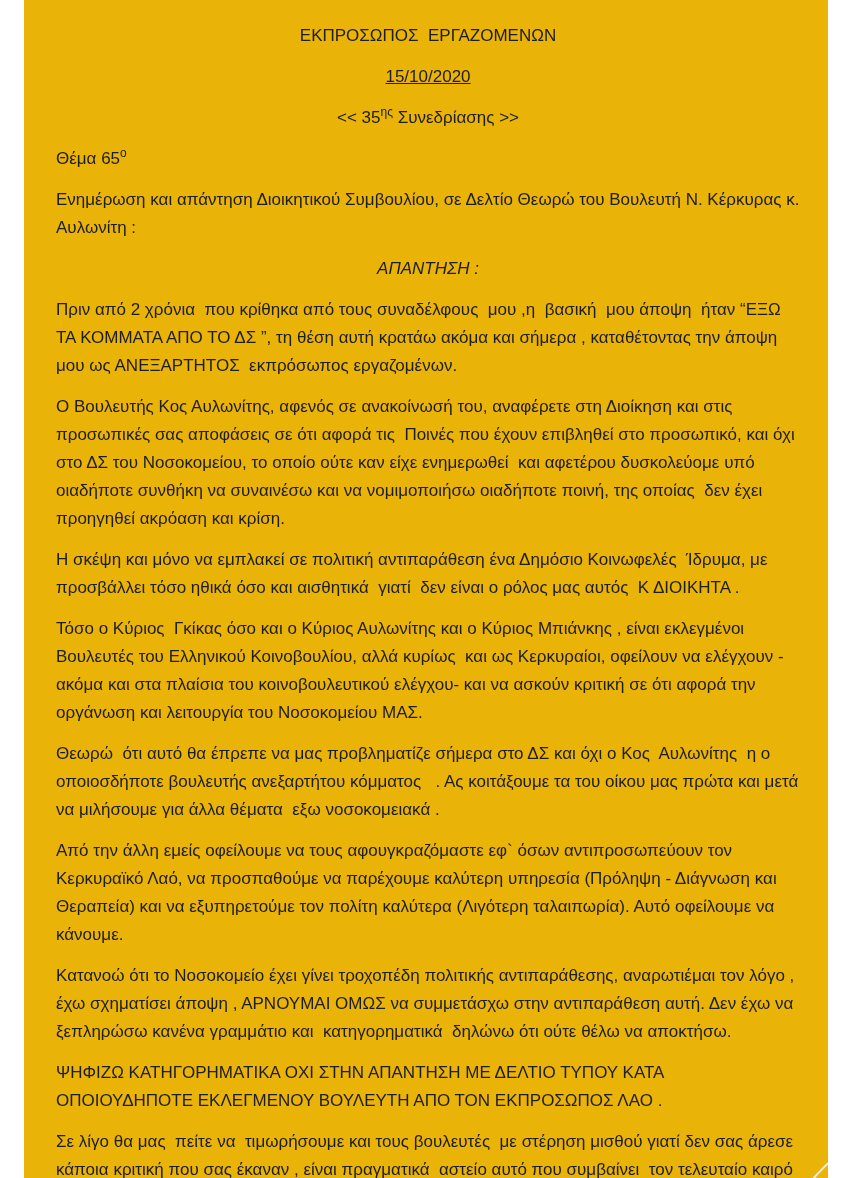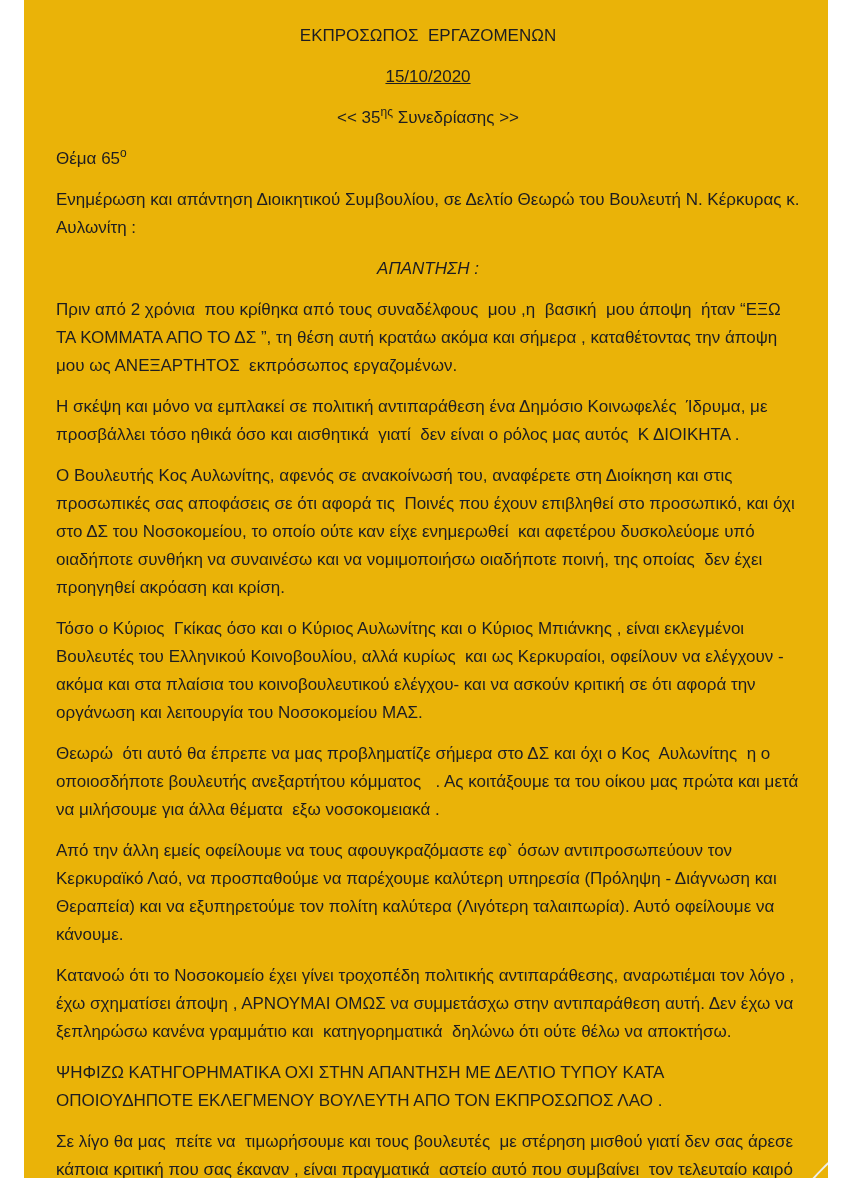--- a/index.html
+++ b/index.html
@@ -65,22 +65,22 @@
 
     <span class="hline center session-line"><span>&lt;&lt; 35</span><sup>ης</sup><span> Συνεδρίασης &gt;&gt;</span></span>
 
     <span class="hline topic-line"><span>Θέμα 65</span><sup>ο</sup></span>
 
     <p>Ενημέρωση και απάντηση Διοικητικού Συμβουλίου, σε Δελτίο Θεωρώ του Βουλευτή Ν. Κέρκυρας κ. Αυλωνίτη :</p>
 
     <p class="center answer-heading">ΑΠΑΝΤΗΣΗ :</p>
 
     <p>Πριν από 2 χρόνια  που κρίθηκα από τους συναδέλφους  μου ,η  βασική  μου άποψη  ήταν “ΕΞΩ ΤΑ ΚΟΜΜΑΤΑ ΑΠΟ ΤΟ ΔΣ ”, τη θέση αυτή κρατάω ακόμα και σήμερα , καταθέτοντας την άποψη  μου ως ΑΝΕΞΑΡΤΗΤΟΣ  εκπρόσωπος εργαζομένων.</p>
+    <p>Ο Βουλευτής Κος Αυλωνίτης, αφενός σε ανακοίνωσή του, αναφέρετε στη Διοίκηση και στις προσωπικές σας αποφάσεις σε ότι αφορά τις  Ποινές που έχουν επιβληθεί στο προσωπικό, και όχι στο ΔΣ του Νοσοκομείου, το οποίο ούτε καν είχε ενημερωθεί  και αφετέρου δυσκολεύομε υπό οιαδήποτε συνθήκη να συναινέσω και να νομιμοποιήσω οιαδήποτε ποινή, της οποίας  δεν έχει προηγηθεί ακρόαση και κρίση.</p>
     <p>Η σκέψη και μόνο να εμπλακεί σε πολιτική αντιπαράθεση ένα Δημόσιο Κοινωφελές  Ίδρυμα, με προσβάλλει τόσο ηθικά όσο και αισθητικά  γιατί  δεν είναι ο ρόλος μας αυτός  Κ ΔΙΟΙΚΗΤΑ .</p>
-    <p>Ο Βουλευτής Κος Αυλωνίτης, αφενός σε ανακοίνωσή του, αναφέρετε στη Διοίκηση και στις προσωπικές σας αποφάσεις σε ότι αφορά τις  Ποινές που έχουν επιβληθεί στο προσωπικό, και όχι στο ΔΣ του Νοσοκομείου, το οποίο ούτε καν είχε ενημερωθεί  και αφετέρου δυσκολεύομε υπό οιαδήποτε συνθήκη να συναινέσω και να νομιμοποιήσω οιαδήποτε ποινή, της οποίας  δεν έχει προηγηθεί ακρόαση και κρίση.</p>
     <p>Τόσο ο Κύριος  Γκίκας όσο και ο Κύριος Αυλωνίτης και ο Κύριος Μπιάνκης , είναι εκλεγμένοι Βουλευτές του Ελληνικού Κοινοβουλίου, αλλά κυρίως  και ως Κερκυραίοι, οφείλουν να ελέγχουν - ακόμα και στα πλαίσια του κοινοβουλευτικού ελέγχου- και να ασκούν κριτική σε ότι αφορά την οργάνωση και λειτουργία του Νοσοκομείου ΜΑΣ.</p>
     <p>Θεωρώ  ότι αυτό θα έπρεπε να μας προβληματίζε σήμερα στο ΔΣ και όχι ο Κος  Αυλωνίτης  η ο οποιοσδήποτε βουλευτής ανεξαρτήτου κόμματος   . Ας κοιτάξουμε τα του οίκου μας πρώτα και μετά να μιλήσουμε για άλλα θέματα  εξω νοσοκομειακά .</p>
     <p>Από την άλλη εμείς οφείλουμε να τους αφουγκραζόμαστε εφ` όσων αντιπροσωπεύουν τον Κερκυραϊκό Λαό, να προσπαθούμε να παρέχουμε καλύτερη υπηρεσία (Πρόληψη - Διάγνωση και Θεραπεία) και να εξυπηρετούμε τον πολίτη καλύτερα (Λιγότερη ταλαιπωρία). Αυτό οφείλουμε να κάνουμε.</p>
     <p>Κατανοώ ότι το Νοσοκομείο έχει γίνει τροχοπέδη πολιτικής αντιπαράθεσης, αναρωτιέμαι τον λόγο , έχω σχηματίσει άποψη , ΑΡΝΟΥΜΑΙ ΟΜΩΣ να συμμετάσχω στην αντιπαράθεση αυτή. Δεν έχω να ξεπληρώσω κανένα γραμμάτιο και  κατηγορηματικά  δηλώνω ότι ούτε θέλω να αποκτήσω.</p>
     <p>ΨΗΦΙΖΩ ΚΑΤΗΓΟΡΗΜΑΤΙΚΑ ΟΧΙ ΣΤΗΝ ΑΠΑΝΤΗΣΗ ΜΕ ΔΕΛΤΙΟ ΤΥΠΟΥ ΚΑΤΑ ΟΠΟΙΟΥΔΗΠΟΤΕ ΕΚΛΕΓΜΕΝΟΥ ΒΟΥΛΕΥΤΗ ΑΠΟ ΤΟΝ ΕΚΠΡΟΣΩΠΟΣ ΛΑΟ .</p>
     <p>Σε λίγο θα μας  πείτε να  τιμωρήσουμε και τους βουλευτές  με στέρηση μισθού γιατί δεν σας άρεσε κάποια κριτική που σας έκαναν , είναι πραγματικά  αστείο αυτό που συμβαίνει  τον τελευταίο καιρό και καλό θα είναι να σοβαρευτούμε.</p>
 
     <p class="signature">ΜΟΣΧΑΤ ΣΠΥΡΟΣ</p>
   </div>
 

